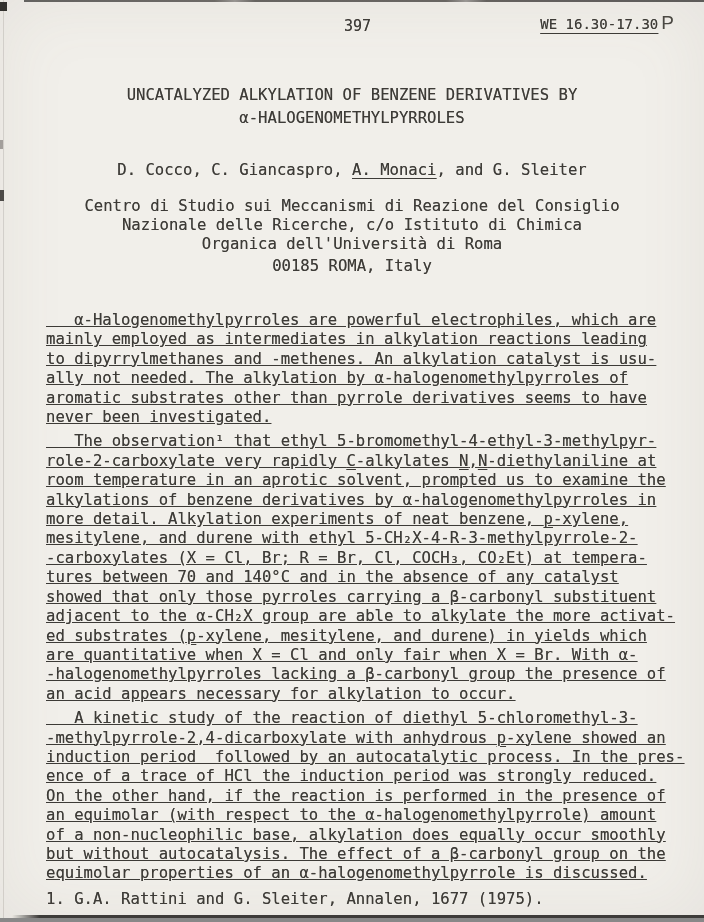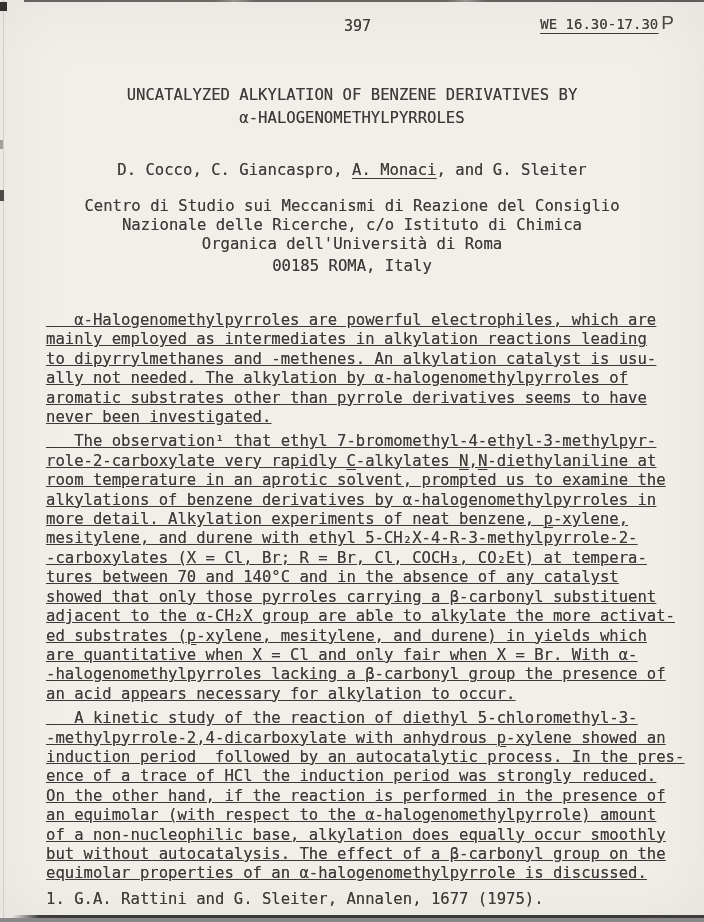--- a/index.html
+++ b/index.html
@@ -86,21 +86,21 @@
   <div class="abstract">
     <div class="para">
         <div class="tline">   α-Halogenomethylpyrroles are powerful electrophiles, which are</div>
         <div class="tline">mainly employed as intermediates in alkylation reactions leading</div>
         <div class="tline">to dipyrrylmethanes and -methenes. An alkylation catalyst is usu-</div>
         <div class="tline">ally not needed. The alkylation by α-halogenomethylpyrroles of</div>
         <div class="tline">aromatic substrates other than pyrrole derivatives seems to have</div>
         <div class="tline">never been investigated.</div>
       </div>
     <div class="para">
-        <div class="tline">   The observation¹ that ethyl 7-bromomethyl-4-ethyl-3-methylpyr-</div>
+        <div class="tline">   The observation¹ that ethyl 5-bromomethyl-4-ethyl-3-methylpyr-</div>
         <div class="tline"><span>role-2-carboxylate very rapidly </span><span class="u">C</span><span>-alkylates </span><span class="u">N</span><span>,</span><span class="u">N</span><span>-diethylaniline at</span></div>
         <div class="tline">room temperature in an aprotic solvent, prompted us to examine the</div>
         <div class="tline">alkylations of benzene derivatives by α-halogenomethylpyrroles in</div>
         <div class="tline"><span>more detail. Alkylation experiments of neat benzene, </span><span class="u">p</span><span>-xylene,</span></div>
         <div class="tline">mesitylene, and durene with ethyl 5-CH₂X-4-R-3-methylpyrrole-2-</div>
         <div class="tline">-carboxylates (X = Cl, Br; R = Br, Cl, COCH₃, CO₂Et) at tempera-</div>
         <div class="tline">tures between 70 and 140°C and in the absence of any catalyst</div>
         <div class="tline">showed that only those pyrroles carrying a β-carbonyl substituent</div>
         <div class="tline">adjacent to the α-CH₂X group are able to alkylate the more activat-</div>
         <div class="tline"><span>ed substrates (</span><span class="u">p</span><span>-xylene, mesitylene, and durene) in yields which</span></div>

